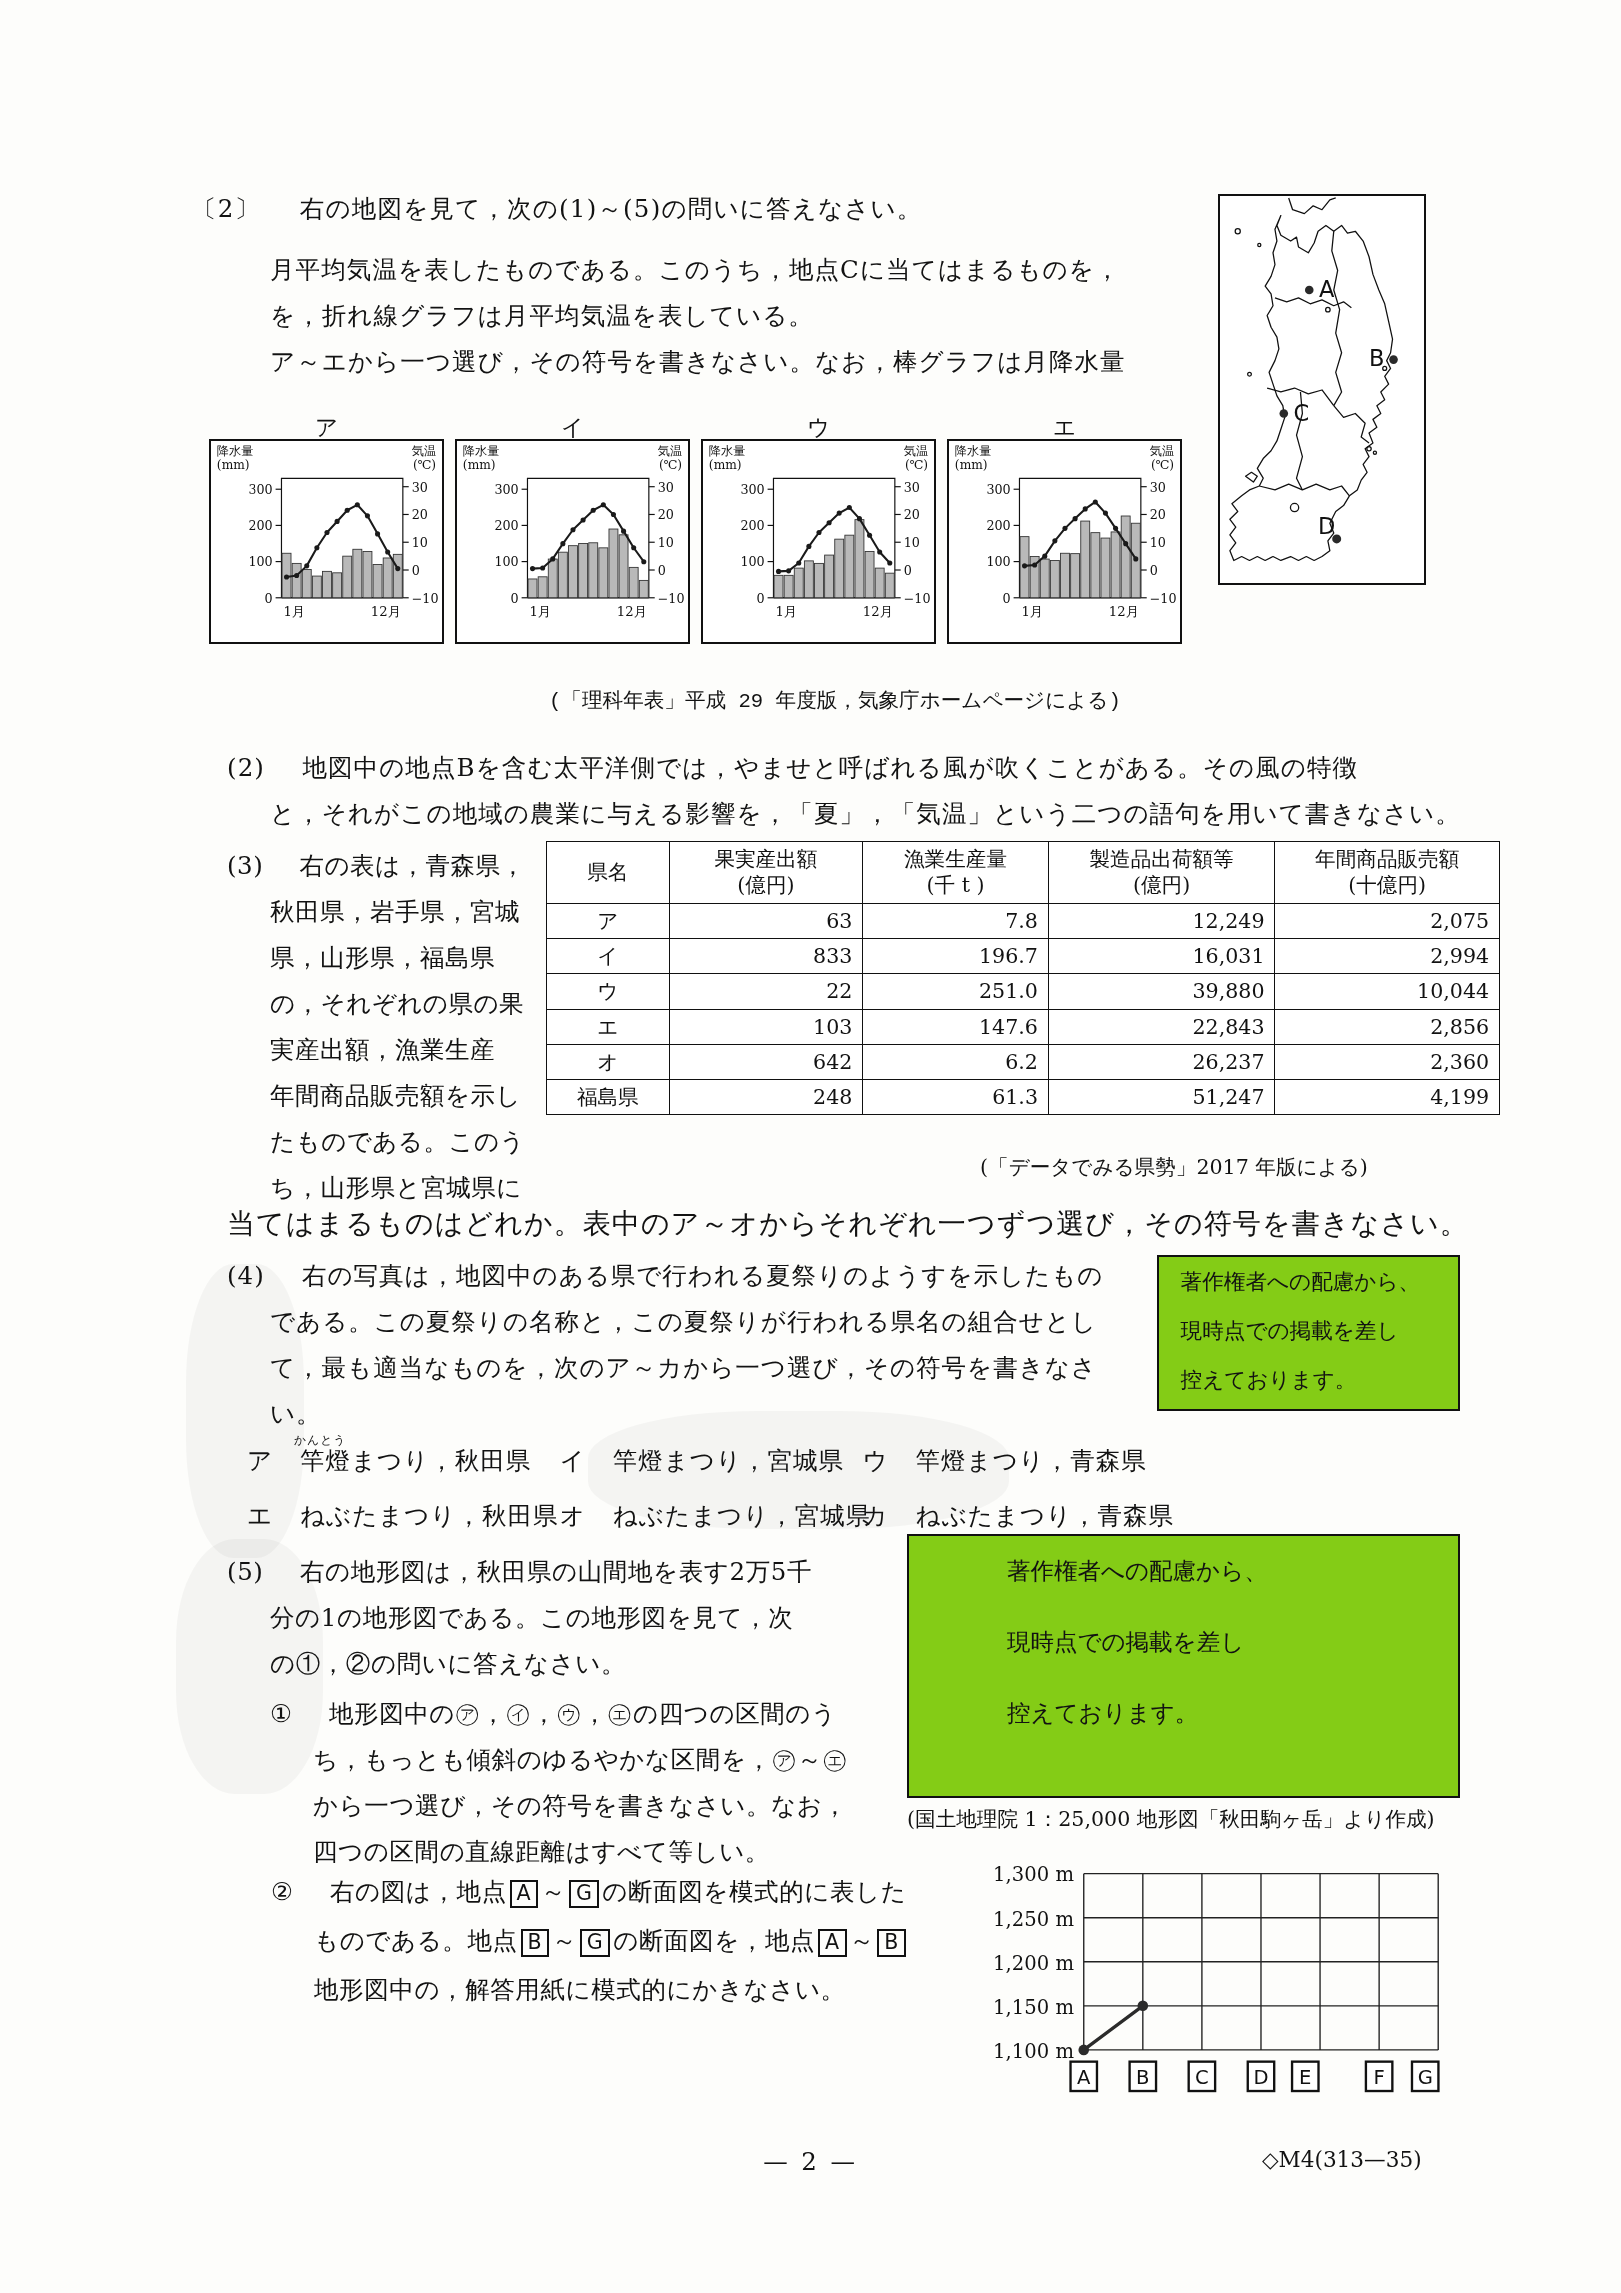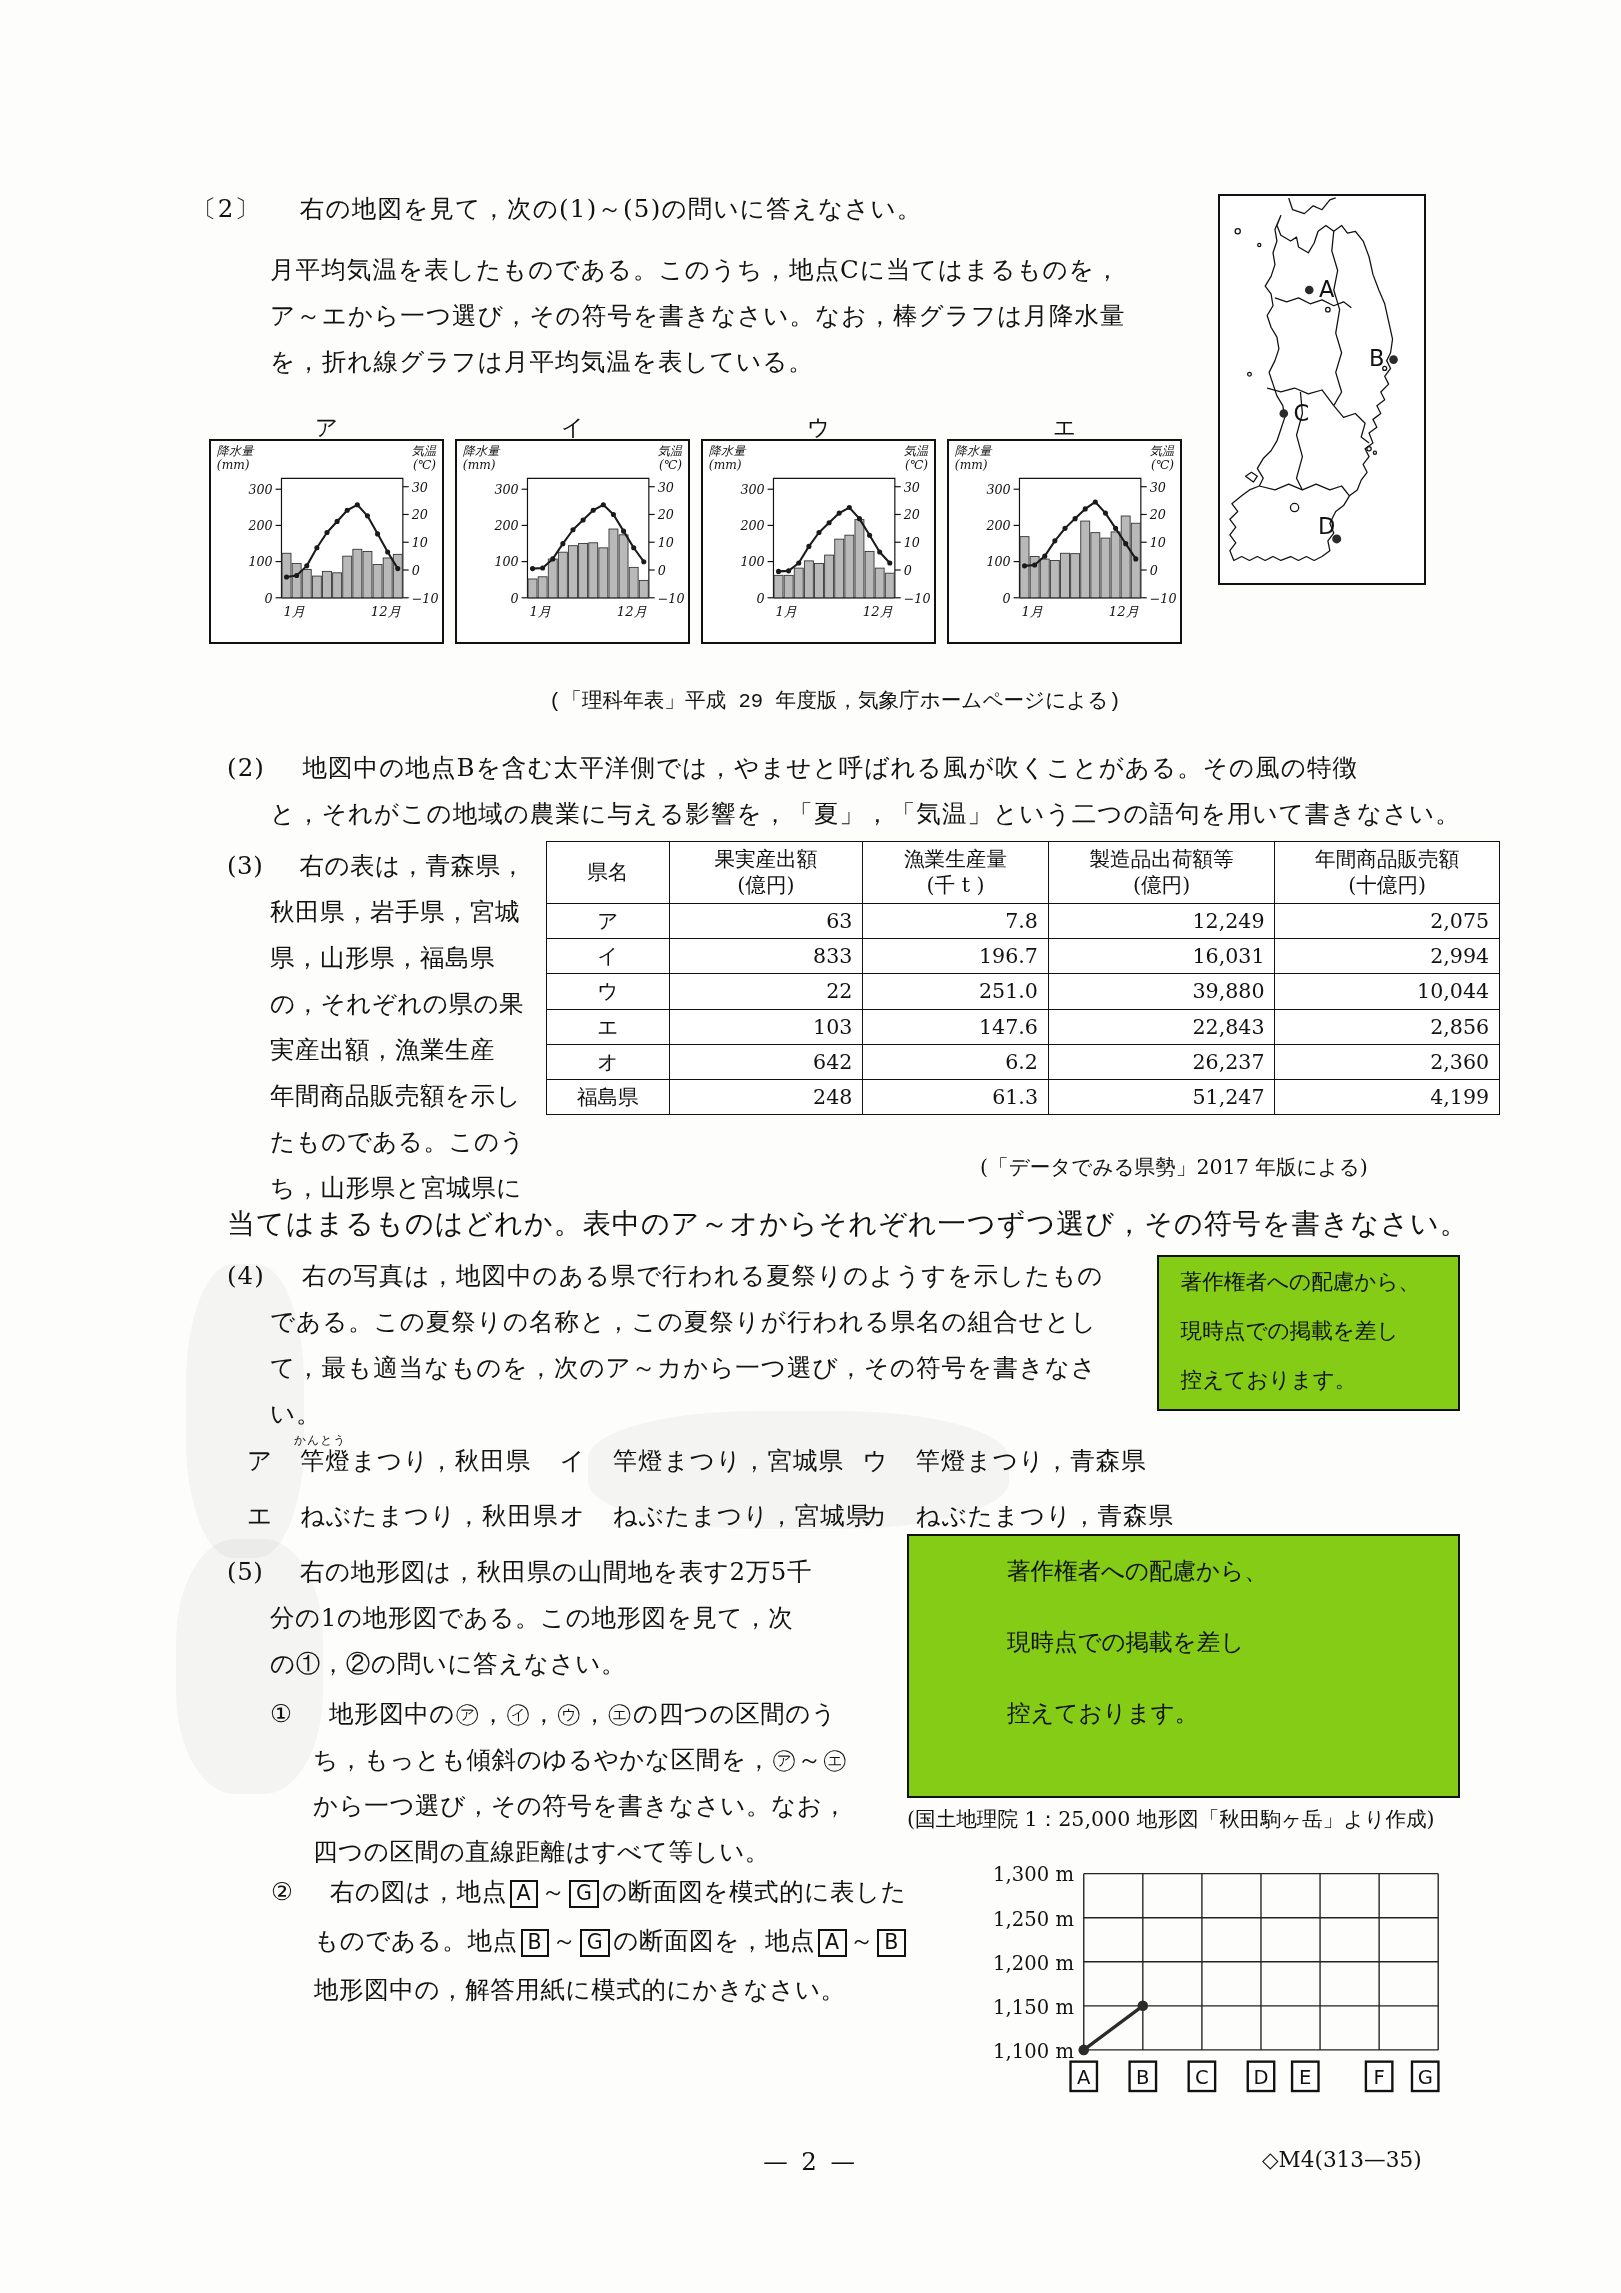--- a/index.html
+++ b/index.html
@@ -34,21 +34,21 @@
     position:absolute; left:1218px; top:194px;
     width:204px; height:387px;
     border:2px solid #111; background:#fff;
   }
   #map-box svg { display:block; width:100%; height:100%; }
 
   
   #graphs { position:absolute; left:209px; top:412px; width:990px; height:255px; }
   .g-wrap { position:absolute; top:0; width:235px; }
   .g-title { text-align:center; font-size:22.5px; height:27.4px; font-family:"DejaVu Serif",serif;}
-  .g-frame { border:2px solid #111; background:#fff; width:231px; height:201px; position:relative;font-style:italic; }
+  .g-frame { border:2px solid #111; background:#fff; width:231px; height:201px; position:relative; }
   .g-frame svg { display:block; }
 
   #g0 { left:0px; }
   #g1 { left:246px; }
   #g2 { left:492px; }
   #g3 { left:738px; }
 
   #graph-src {
     position:absolute; left:549px; top:686px;
     font-size:20.6px; font-family:Liberation Mono, monospace; white-space:nowrap;
@@ -177,22 +177,22 @@
   <div class="smudge" style="left:588px;top:1411px;width:421px;height:118px;"></div>
 
   <div id="sec-head" class="jp">
     <span>〔2〕</span>
     <span style="display:inline-block;width:21.6px"></span>
     <span>右の地図を見て，次の(1)～(5)の問いに答えなさい。</span>
   </div>
 
   <div id="q1-block" class="jp">
     <span class="ind2 line">月平均気温を表したものである。このうち，地点Cに当てはまるものを，</span>
+    <span class="ind2 line">を，折れ線グラフは月平均気温を表している。</span>
     <span class="ind2 line">ア～エから一つ選び，その符号を書きなさい。なお，棒グラフは月降水量</span>
-    <span class="ind2 line">を，折れ線グラフは月平均気温を表している。</span>
   </div>
 
   <div id="map-box">
     <svg viewBox="0 0 208 395" xmlns="http://www.w3.org/2000/svg">
       <g fill="none" stroke="#111" stroke-width="1.3" stroke-linejoin="round">
 
         <path d="M70 2 L74 14 L86 18 L95 10 L104 14 L112 4 L118 2"></path>
 
         <path d="M62 20 L58 30 L62 40 L72 46 L78 42 L80 52 L90 58 L96 48 L100 36
                  L108 30 L116 36 L124 30 L130 38 L138 36 L146 46 L152 62 L156 80

